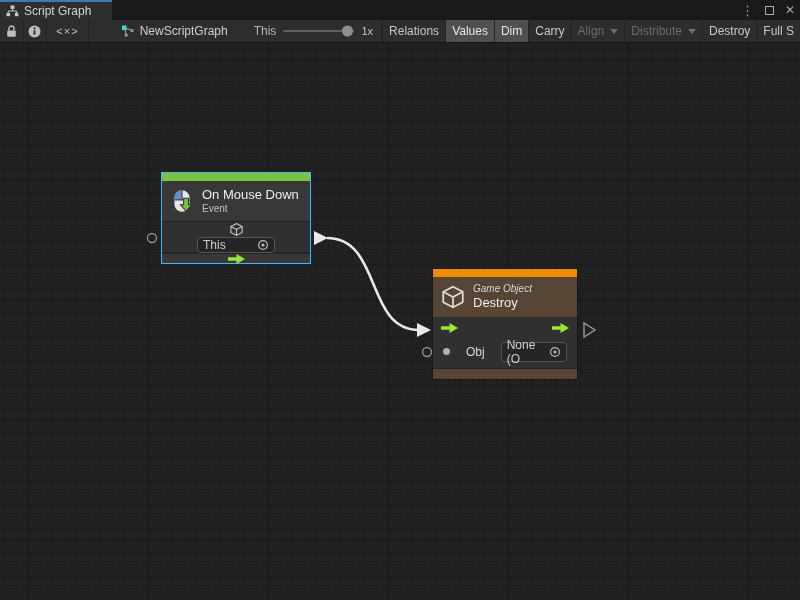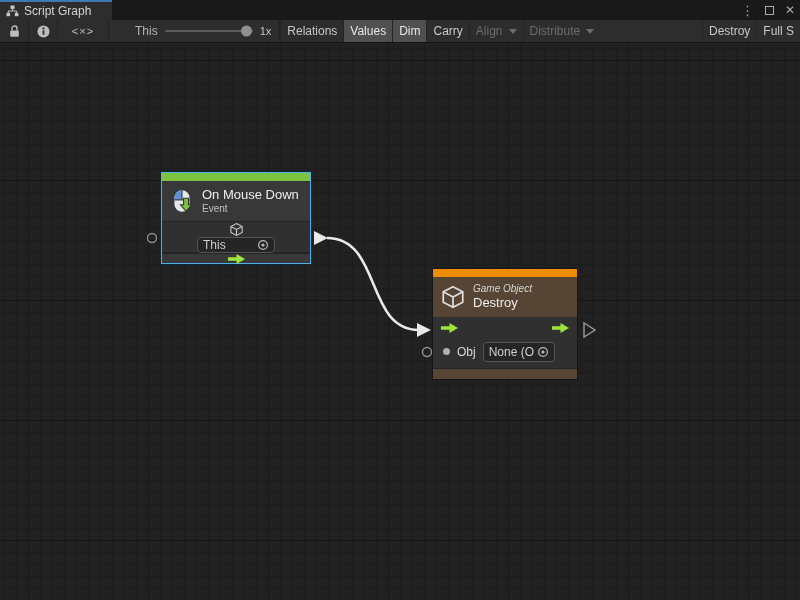--- a/index.html
+++ b/index.html
@@ -91,21 +91,21 @@
   .field {
     height:20px; background:#252525; border:1px solid #555; border-radius:4px;
     display:flex; align-items:center; justify-content:space-between;
     padding:0 5px; color:#cfcfcf; font-size:12px;
   }
   .field-this { width:78px; }
   .field-none { width:72px; }
 
   .dst-header { height:40px; background:#564534; }
   .dst-row1 { height:22px; display:flex; align-items:center; justify-content:space-between; padding:0 7px; }
-  .dst-row2 { height:25px; display:flex; align-items:center; gap:7px; padding:0 10px; }
+  .dst-row2 { height:25px; display:flex; align-items:center; gap:16px; padding:0 10px; }
   .dst-body { padding-bottom:4px; }
   .dst-footer { height:11px; background:#564534; border-top:1px solid #232323; }
   .dot-port { width:7px; height:7px; border-radius:50%; background:#b0b0b0; flex:0 0 7px; }
   .obj-label { font-size:12px; color:#d8d8d8; }
   .spacer { flex:1; }
 </style>
 </head>
 <body>
 
 <div class="tabbar">
@@ -145,20 +145,31 @@
         <circle cx="6.5" cy="3.4" r="1.1" fill="#2d2d2d"></circle>
       </svg>
     </span>
   </div>
   <div class="tb-sep"></div>
   <div class="tb-code-btn">
     <span>&lt;×&gt;</span>
   </div>
   <div class="tb-sep"></div>
 
+  <div class="tb-graphname">
+    <span style="display:flex">
+      <svg width="13" height="12" viewBox="0 0 13 12">
+        <path d="M4 3 L11 5.5 M4 3 L5 10" stroke="#9a9a9a" stroke-width="1.2" fill="none"></path>
+        <rect x="1" y="0.5" width="4.6" height="4.6" fill="#4ad4c2"></rect>
+        <rect x="9.6" y="4.2" width="2.8" height="2.8" fill="#9a9a9a"></rect>
+        <rect x="3.8" y="8.8" width="2.8" height="2.8" fill="#9a9a9a"></rect>
+      </svg>
+    </span>
+    <span>NewScriptGraph</span>
+  </div>
 
   <div class="tb-zoom-label">This</div>
   <div class="tb-slider">
     <div class="track"></div>
     <div class="thumb"></div>
   </div>
   <div class="tb-zoom-value">1x</div>
 
   <div class="tb-sep"></div>
 

